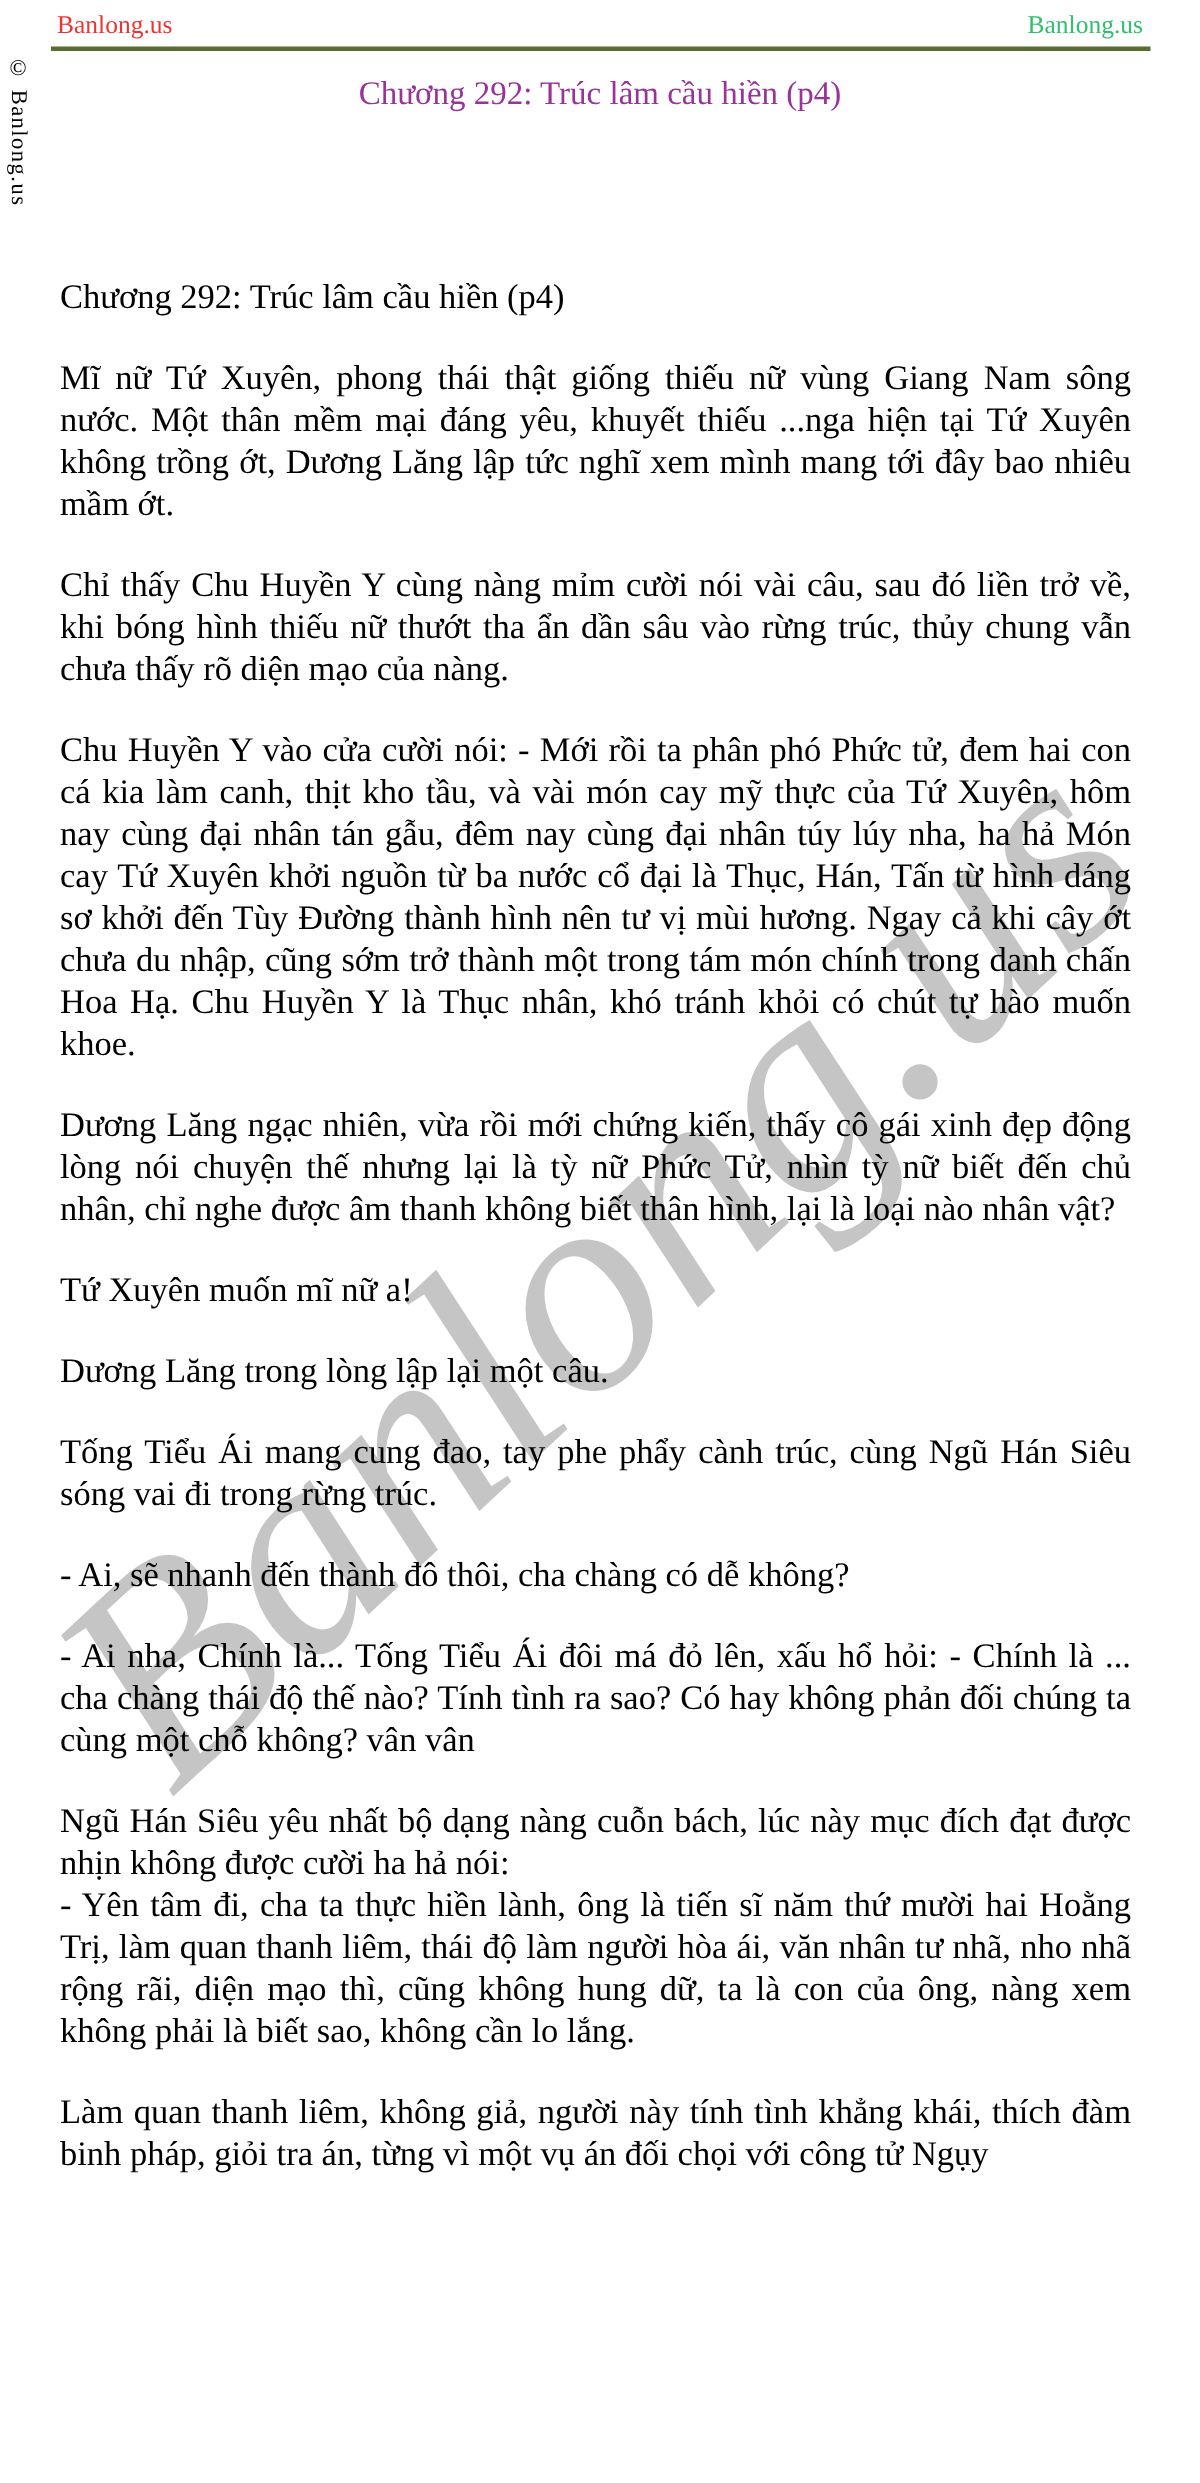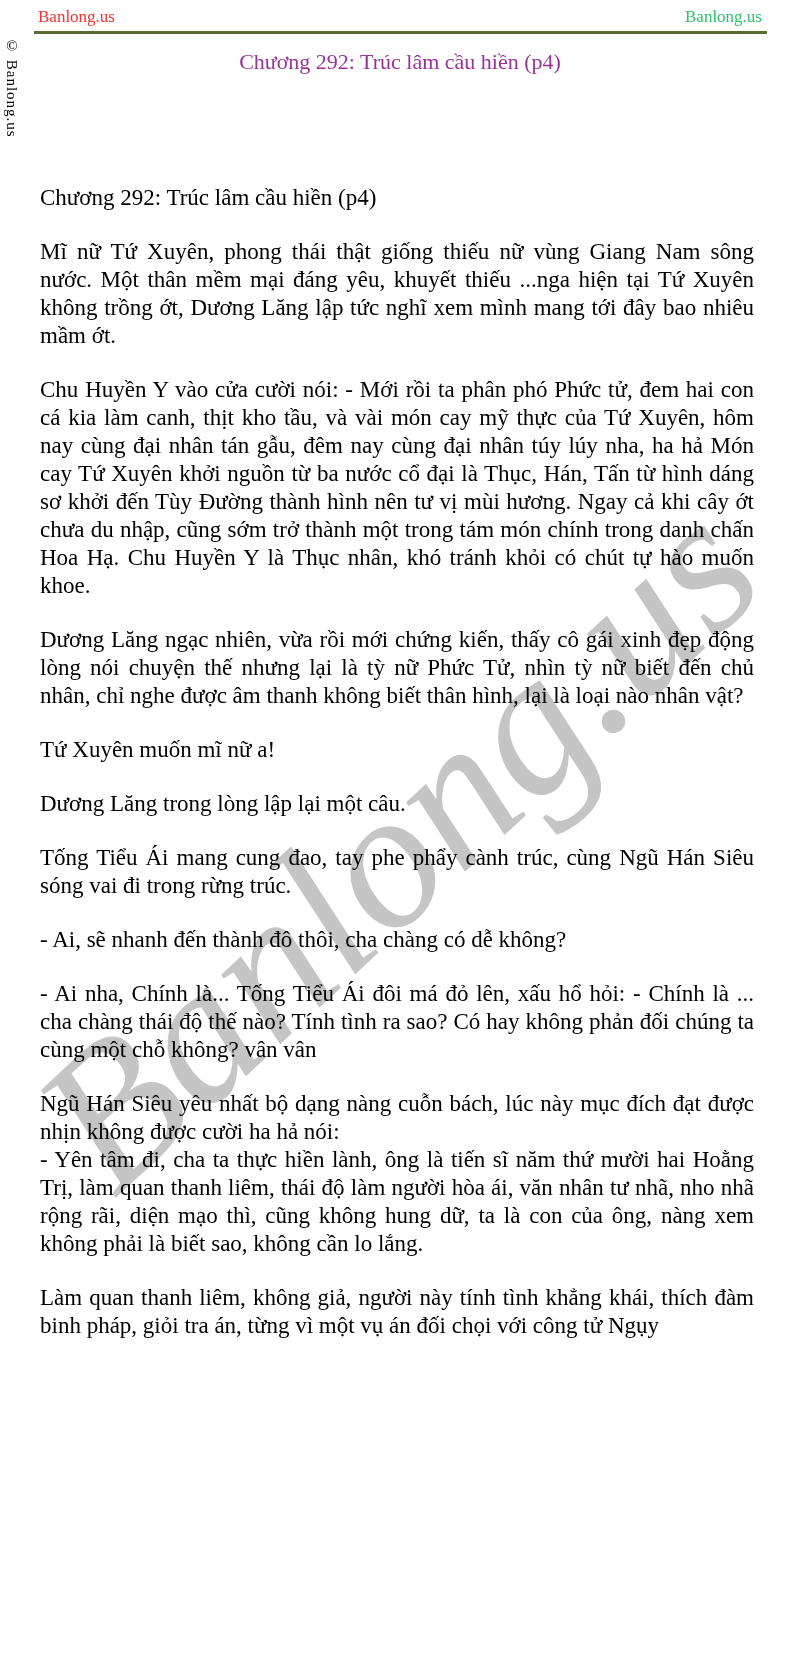--- a/index.html
+++ b/index.html
@@ -90,20 +90,21 @@
   <div class="site-header">
     <a class="link-left" href="#">Banlong.us</a>
     <a class="link-right" href="#">Banlong.us</a>
   </div>
 
   <div class="chapter-title">Chương 292: Trúc lâm cầu hiền (p4)</div>
 
   <div class="content">
       <p>Chương 292: Trúc lâm cầu hiền (p4)</p>
       <p>Mĩ nữ Tứ Xuyên, phong thái thật giống thiếu nữ vùng Giang Nam sông nước. Một thân mềm mại đáng yêu, khuyết thiếu ...nga hiện tại Tứ Xuyên không trồng ớt, Dương Lăng lập tức nghĩ xem mình mang tới đây bao nhiêu mầm ớt.</p>
+      <p>Chỉ thấy Chu Huyền Y cùng nàng mỉm cười nói vài câu, sau đó liền trở về, khi bóng hình thiếu nữ thướt tha ẩn dần sâu vào rừng trúc, thủy chung vẫn chưa thấy rõ diện mạo của nàng.</p>
       <p>Chu Huyền Y vào cửa cười nói: - Mới rồi ta phân phó Phức tử, đem hai con cá kia làm canh, thịt kho tầu, và vài món cay mỹ thực của Tứ Xuyên, hôm nay cùng đại nhân tán gẫu, đêm nay cùng đại nhân túy lúy nha, ha hả Món cay Tứ Xuyên khởi nguồn từ ba nước cổ đại là Thục, Hán, Tấn từ hình dáng sơ khởi đến Tùy Đường thành hình nên tư vị mùi hương. Ngay cả khi cây ớt chưa du nhập, cũng sớm trở thành một trong tám món chính trong danh chấn Hoa Hạ. Chu Huyền Y là Thục nhân, khó tránh khỏi có chút tự hào muốn khoe.</p>
       <p>Dương Lăng ngạc nhiên, vừa rồi mới chứng kiến, thấy cô gái xinh đẹp động lòng nói chuyện thế nhưng lại là tỳ nữ Phức Tử, nhìn tỳ nữ biết đến chủ nhân, chỉ nghe được âm thanh không biết thân hình, lại là loại nào nhân vật?</p>
       <p>Tứ Xuyên muốn mĩ nữ a!</p>
       <p>Dương Lăng trong lòng lập lại một câu.</p>
       <p>Tống Tiểu Ái mang cung đao, tay phe phẩy cành trúc, cùng Ngũ Hán Siêu sóng vai đi trong rừng trúc.</p>
       <p>- Ai, sẽ nhanh đến thành đô thôi, cha chàng có dễ không?</p>
       <p>- Ai nha, Chính là... Tống Tiểu Ái đôi má đỏ lên, xấu hổ hỏi: - Chính là ... cha chàng thái độ thế nào? Tính tình ra sao? Có hay không phản đối chúng ta cùng một chỗ không? vân vân</p>
       <p>Ngũ Hán Siêu yêu nhất bộ dạng nàng cuỗn bách, lúc này mục đích đạt được nhịn không được cười ha hả nói:<br>- Yên tâm đi, cha ta thực hiền lành, ông là tiến sĩ năm thứ mười hai Hoằng Trị, làm quan thanh liêm, thái độ làm người hòa ái, văn nhân tư nhã, nho nhã rộng rãi, diện mạo thì, cũng không hung dữ, ta là con của ông, nàng xem không phải là biết sao, không cần lo lắng.</p>
       <p>Làm quan thanh liêm, không giả, người này tính tình khẳng khái, thích đàm binh pháp, giỏi tra án, từng vì một vụ án đối chọi với công tử Ngụy</p>
     </div>

